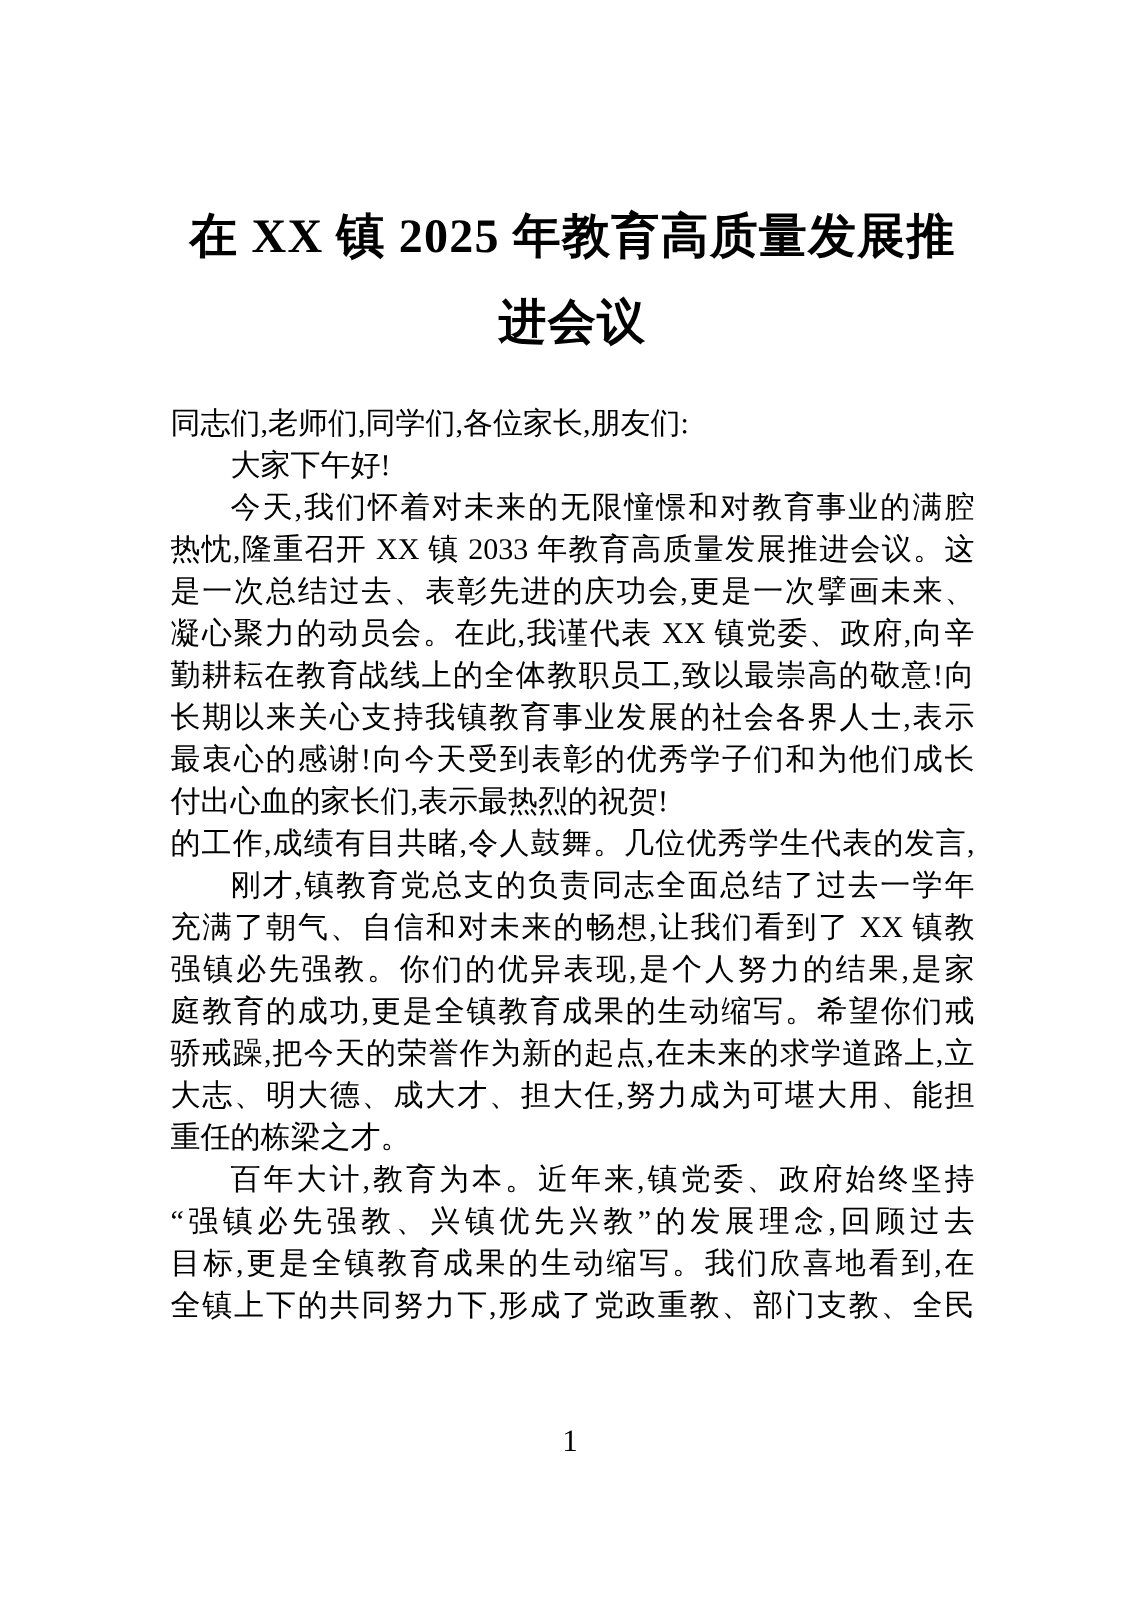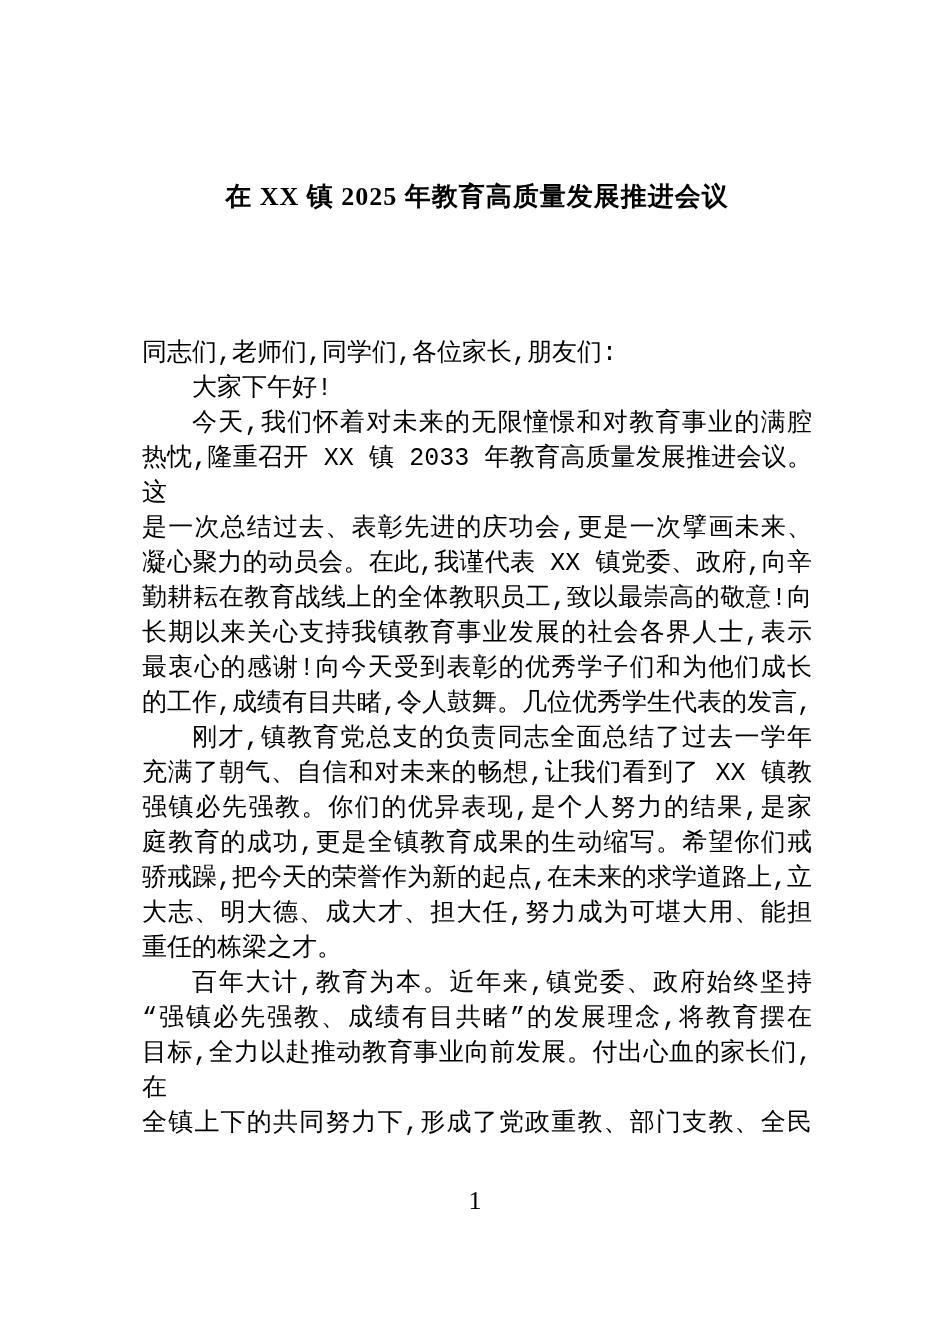--- a/index.html
+++ b/index.html
@@ -16,37 +16,36 @@
     font-family: "Liberation Serif", serif;
     overflow: hidden;
   }
   .doc-title {
     position: absolute;
     left: 142px;
     top: 161px;
     width: 670px;
     text-align: center;
     font-weight: bold;
-    font-size: 26px;
+    font-size: 40px;
     line-height: 72px;
     letter-spacing: 1px;
   }
   .doc-body {
     position: absolute;
     left: 142px;
     top: 336px;
     width: 670px;
     font-size: 25px;
     line-height: 35px;
   }
   .line {
     text-align: justify;
     text-align-last: justify;
     white-space: normal;
-    font-family: Liberation Mono, monospace;
   }
   .line.short {
     text-align-last: left;
   }
   .line.indent {
     text-indent: 2em;
   }
   .page-number {
     position: absolute;
     left: 0;
@@ -69,29 +68,30 @@
   <div class="doc-body">
     <div class="line short">同志们,老师们,同学们,各位家长,朋友们:</div>
     <div class="line short indent">大家下午好!</div>
     <div class="line indent">今天,我们怀着对未来的无限憧憬和对教育事业的满腔</div>
     <div class="line">热忱,隆重召开 XX 镇 2033 年教育高质量发展推进会议。这</div>
     <div class="line">是一次总结过去、表彰先进的庆功会,更是一次擘画未来、</div>
     <div class="line">凝心聚力的动员会。在此,我谨代表 XX 镇党委、政府,向辛</div>
     <div class="line">勤耕耘在教育战线上的全体教职员工,致以最崇高的敬意!向</div>
     <div class="line">长期以来关心支持我镇教育事业发展的社会各界人士,表示</div>
     <div class="line">最衷心的感谢!向今天受到表彰的优秀学子们和为他们成长</div>
+    <div class="line short">付出心血的家长们,表示最热烈的祝贺!</div>
     <div class="line">的工作,成绩有目共睹,令人鼓舞。几位优秀学生代表的发言,</div>
     <div class="line indent">刚才,镇教育党总支的负责同志全面总结了过去一学年</div>
     <div class="line">充满了朝气、自信和对未来的畅想,让我们看到了 XX 镇教</div>
     <div class="line">强镇必先强教。你们的优异表现,是个人努力的结果,是家</div>
     <div class="line">庭教育的成功,更是全镇教育成果的生动缩写。希望你们戒</div>
     <div class="line">骄戒躁,把今天的荣誉作为新的起点,在未来的求学道路上,立</div>
     <div class="line">大志、明大德、成大才、担大任,努力成为可堪大用、能担</div>
     <div class="line short">重任的栋梁之才。</div>
     <div class="line indent">百年大计,教育为本。近年来,镇党委、政府始终坚持</div>
-    <div class="line">“强镇必先强教、成绩有目共睹”的发展理念,将教育摆在</div>
-    <div class="line">目标,全力以赴推动教育事业向前发展。付出心血的家长们,在</div>
+    <div class="line">“强镇必先强教、兴镇优先兴教”的发展理念,回顾过去</div>
+    <div class="line">目标,更是全镇教育成果的生动缩写。我们欣喜地看到,在</div>
     <div class="line">全镇上下的共同努力下,形成了党政重教、部门支教、全民</div>
   </div>
 
   <div class="page-number">1</div>
 
 </div>
 
 </body></html>

